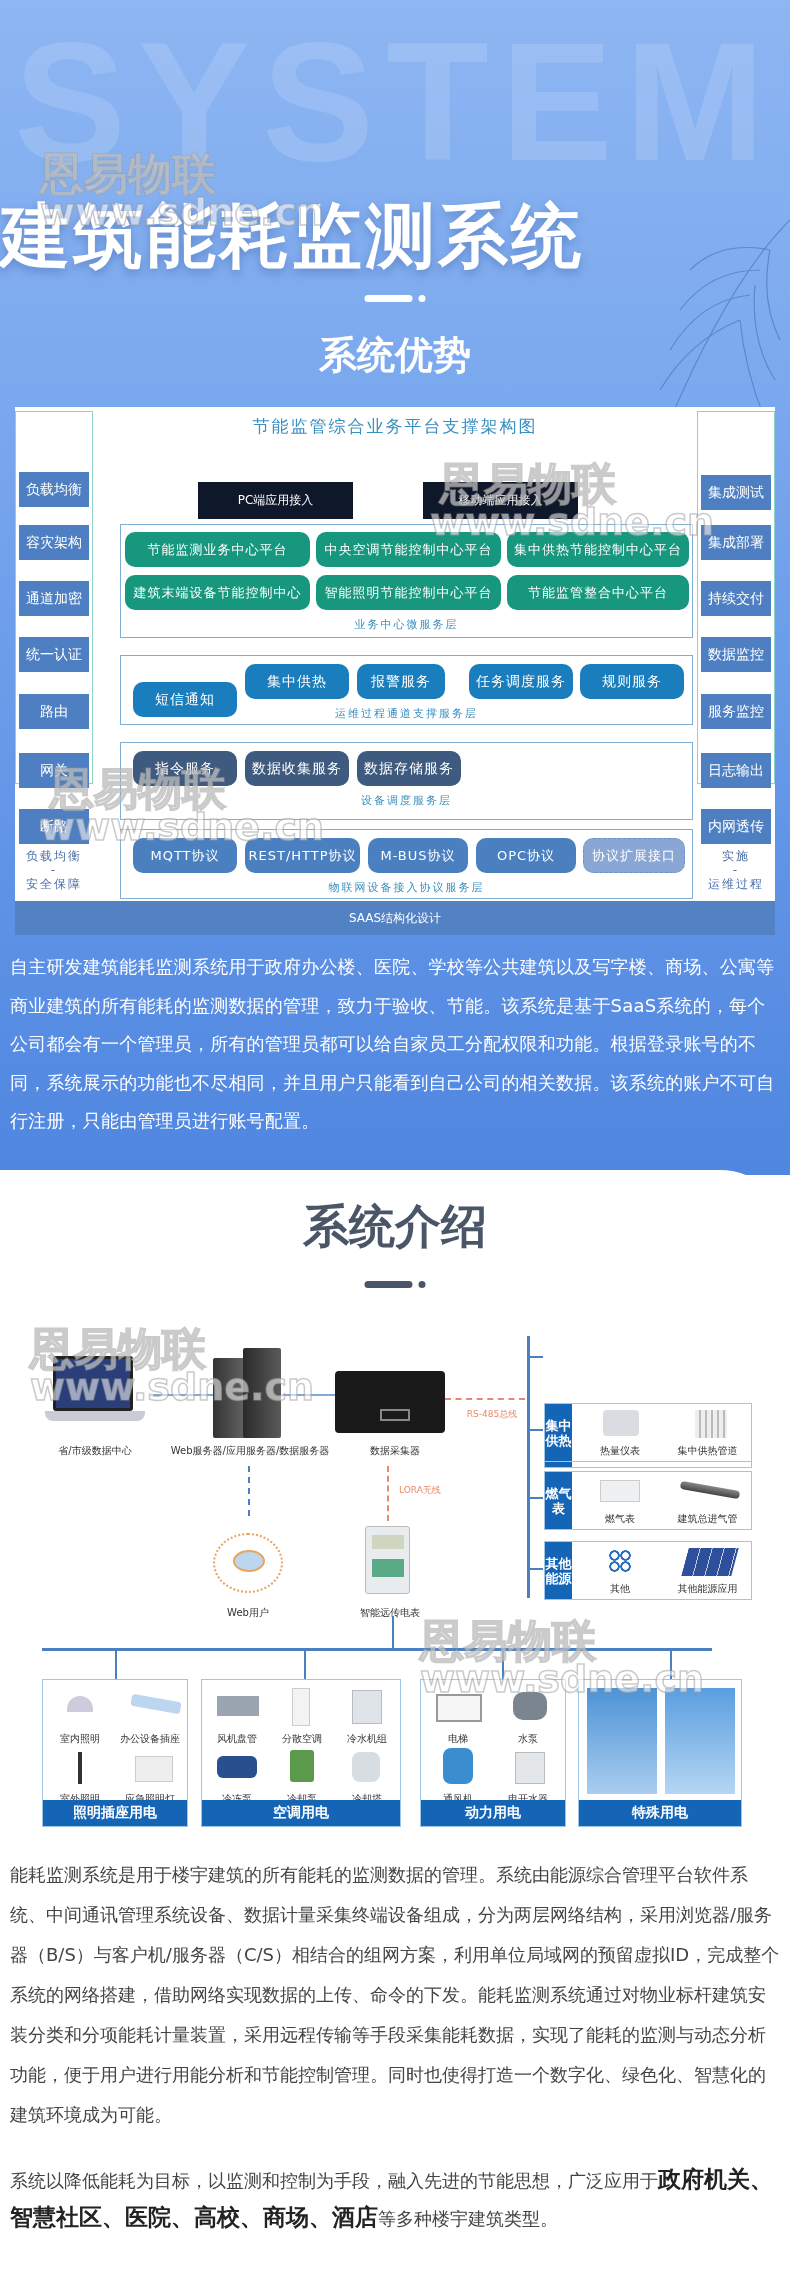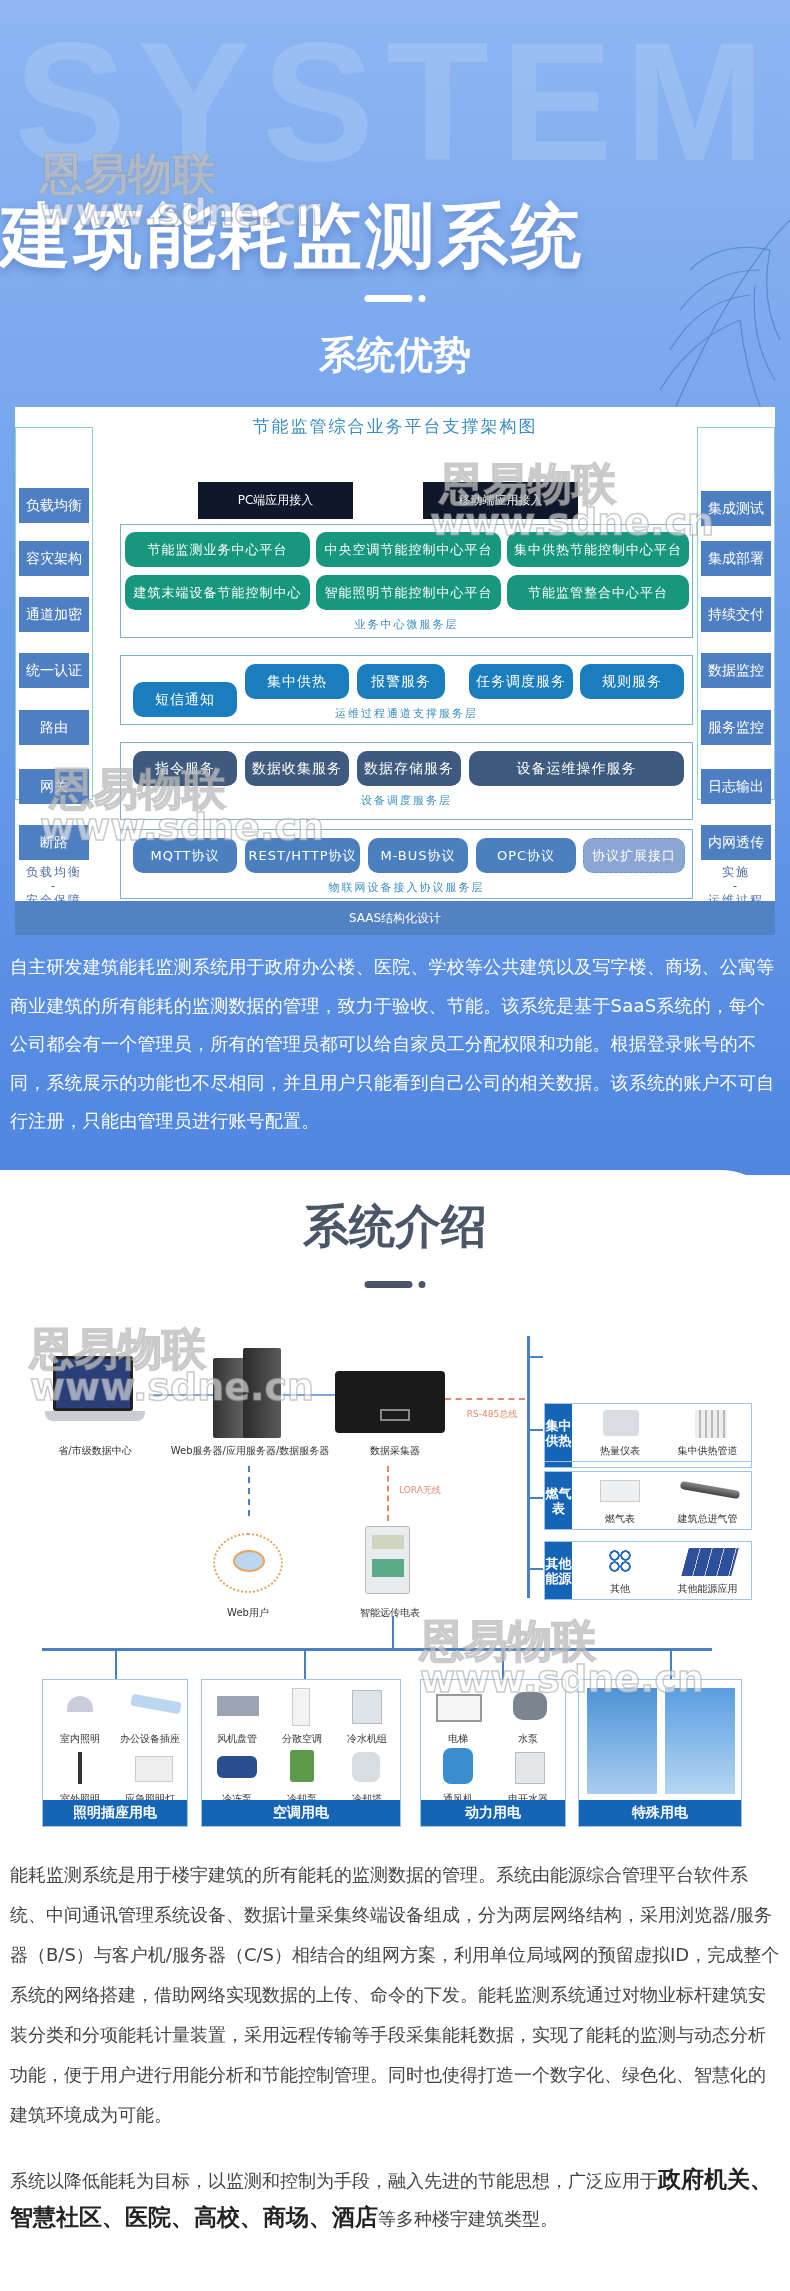--- a/index.html
+++ b/index.html
@@ -6,21 +6,21 @@
 body{width:790px;height:2291px;font-family:"DejaVu Sans","Liberation Sans",sans-serif;background:#fff;position:relative;overflow:hidden}
 .top{position:absolute;left:0;top:0;width:790px;height:1175px;background:linear-gradient(180deg,#8db6f2 0%,#7aa8ee 35%,#5f93e6 75%,#4f86e0 100%)}
 .bg-word{position:absolute;left:14px;top:18px;font-family:"Liberation Sans",sans-serif;font-weight:bold;font-size:168px;letter-spacing:12px;color:rgba(255,255,255,0.14);line-height:1}
 .leaf{position:absolute;right:0;top:200px;width:140px;height:240px;opacity:0.55}
 .hero-title{position:absolute;left:0;width:790px;top:190px;text-align:left;color:#fff;font-weight:bold;font-size:70px;letter-spacing:3px;text-shadow:0 4px 10px rgba(40,70,140,0.35)}
 .divider{position:absolute;left:50%;transform:translateX(-50%);display:flex;align-items:center;gap:6px}
 .divider .bar{width:48px;height:7px;border-radius:4px}
 .divider .dot{width:7px;height:7px;border-radius:50%}
 .sec-title{position:absolute;left:0;width:790px;text-align:center;font-weight:bold}
 .arch{position:absolute;left:15px;top:407px;width:760px;height:498px;background:#fff}
-.side{position:absolute;top:20px;width:78px;height:373px;border:1.5px solid #8fd3c7;background:#fff}
+.side{position:absolute;top:4px;width:78px;height:373px;border:1.5px solid #8fd3c7;background:#fff}
 .side.l{left:0}.side.r{right:0}
 .sbtn{position:absolute;left:3px;width:70px;height:35px;background:#4e7fc2;color:#fff;font-size:14px;display:flex;align-items:center;justify-content:center}
 .snote{position:absolute;left:0;width:76px;text-align:center;color:#4a6fa8;font-size:12px;line-height:20px;letter-spacing:2px}
 .arch-title{position:absolute;left:90px;width:580px;top:8px;text-align:center;color:#3a8fc0;font-size:17px;letter-spacing:2px}
 .access{position:absolute;top:75px;height:37px;background:#0f172a;color:#fff;font-size:12px;display:flex;align-items:center;justify-content:center}
 .layer{position:absolute;left:105px;width:573px;border:1.5px solid #7fb0d4;background:#fff}
 .layer-label{position:absolute;left:0;right:0;text-align:center;font-size:11px;color:#3a8fc0;letter-spacing:2px}
 .pill{position:absolute;height:35px;border-radius:10px;color:#fff;display:flex;align-items:center;justify-content:center;font-size:13px;letter-spacing:1px}
 .green{background:#17977e}
 .blue{background:#1a7dbd;font-size:14px}
@@ -103,21 +103,20 @@
       <div class="pill blue" style="left:236px;top:8px;width:88px">报警服务</div>
       <div class="pill blue" style="left:348px;top:8px;width:104px">任务调度服务</div>
       <div class="pill blue" style="left:459px;top:8px;width:104px">规则服务</div>
       <div class="layer-label" style="top:50px">运维过程通道支撑服务层</div>
     </div>
 
     <div class="layer" style="top:335px;height:78px">
       <div class="pill dark" style="left:12px;top:8px;width:104px">指令服务</div>
       <div class="pill dark" style="left:124px;top:8px;width:104px">数据收集服务</div>
       <div class="pill dark" style="left:236px;top:8px;width:104px">数据存储服务</div>
-      <div class="pill dark" style="left:348px;top:8px;width:215px">设备运维操作服务</div>
       <div class="layer-label" style="top:50px">设备调度服务层</div>
     </div>
 
     <div class="layer" style="top:422px;height:70px">
       <div class="pill mid" style="left:12px;top:8px;width:104px">MQTT协议</div>
       <div class="pill mid" style="left:124px;top:8px;width:115px">REST/HTTP协议</div>
       <div class="pill mid" style="left:247px;top:8px;width:100px">M-BUS协议</div>
       <div class="pill mid" style="left:355px;top:8px;width:100px">OPC协议</div>
       <div class="pill ghost" style="left:462px;top:8px;width:102px">协议扩展接口</div>
       <div class="layer-label" style="top:50px">物联网设备接入协议服务层</div>

